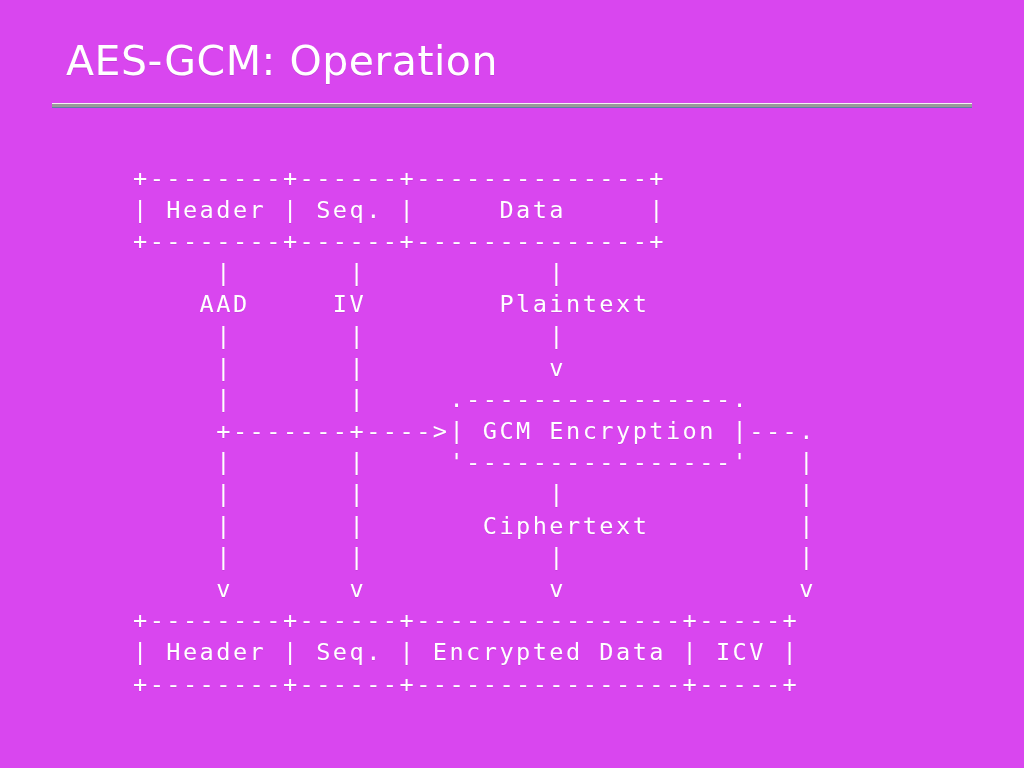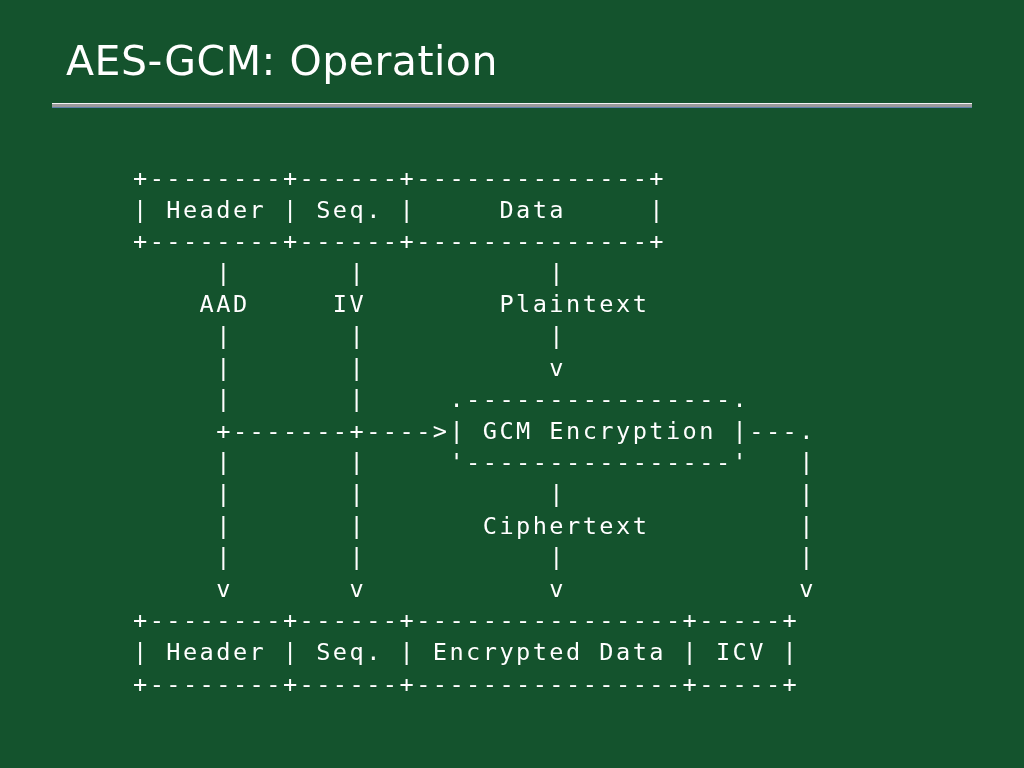--- a/index.html
+++ b/index.html
@@ -11,21 +11,21 @@
     height: 768px;
     background: #3a6ea5;
     font-family: "DejaVu Sans", sans-serif;
     overflow: hidden;
     position: relative;
   }
 
   .slide {
     position: absolute;
     inset: 0;
-    background: #14532d;
+    background: #d946ef;
   }
 
   
   .title-block {
     position: absolute;
     left: 52px;
     top: 40px;
     width: 920px;
   }
   .slide-title {

